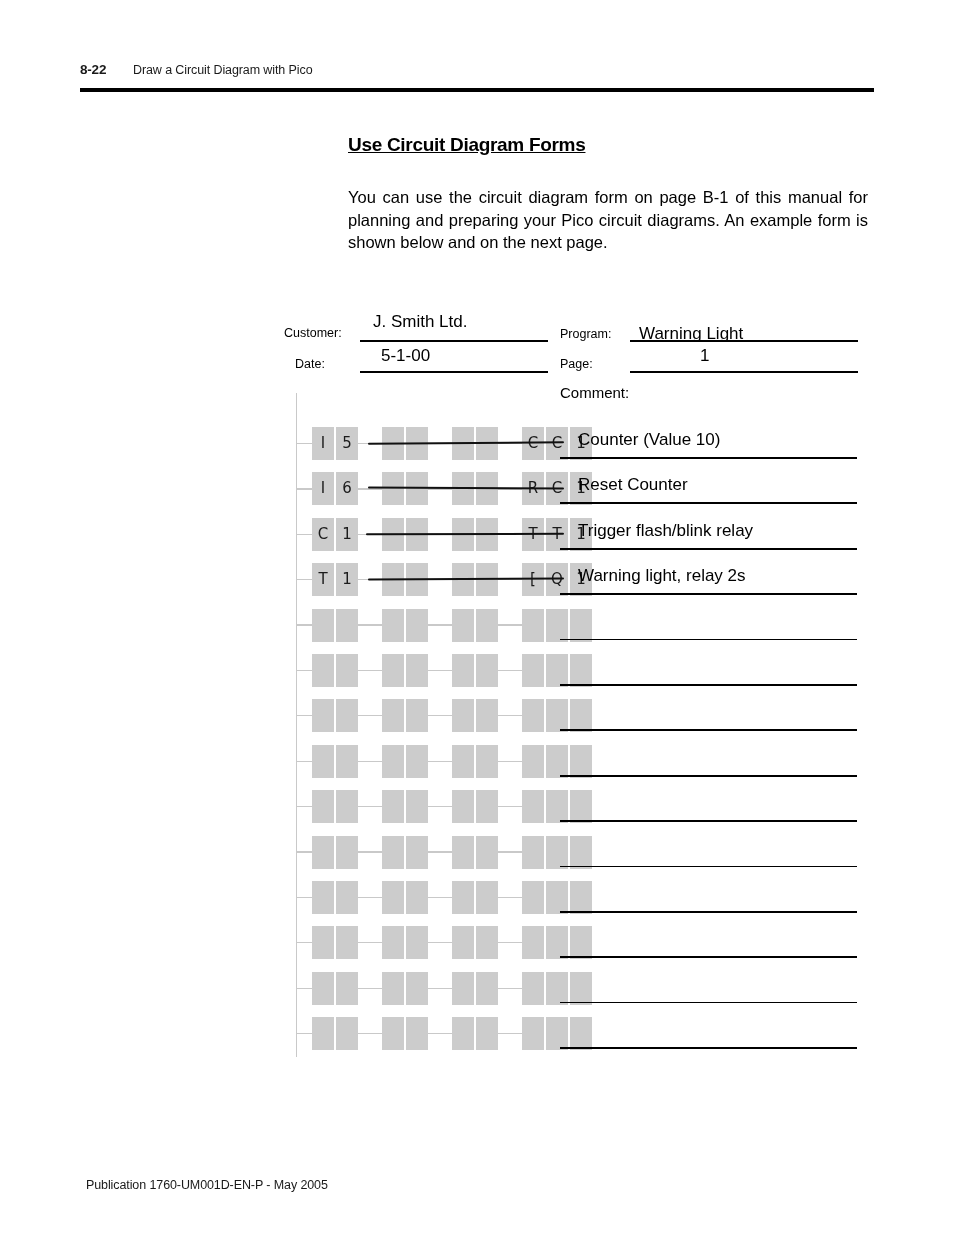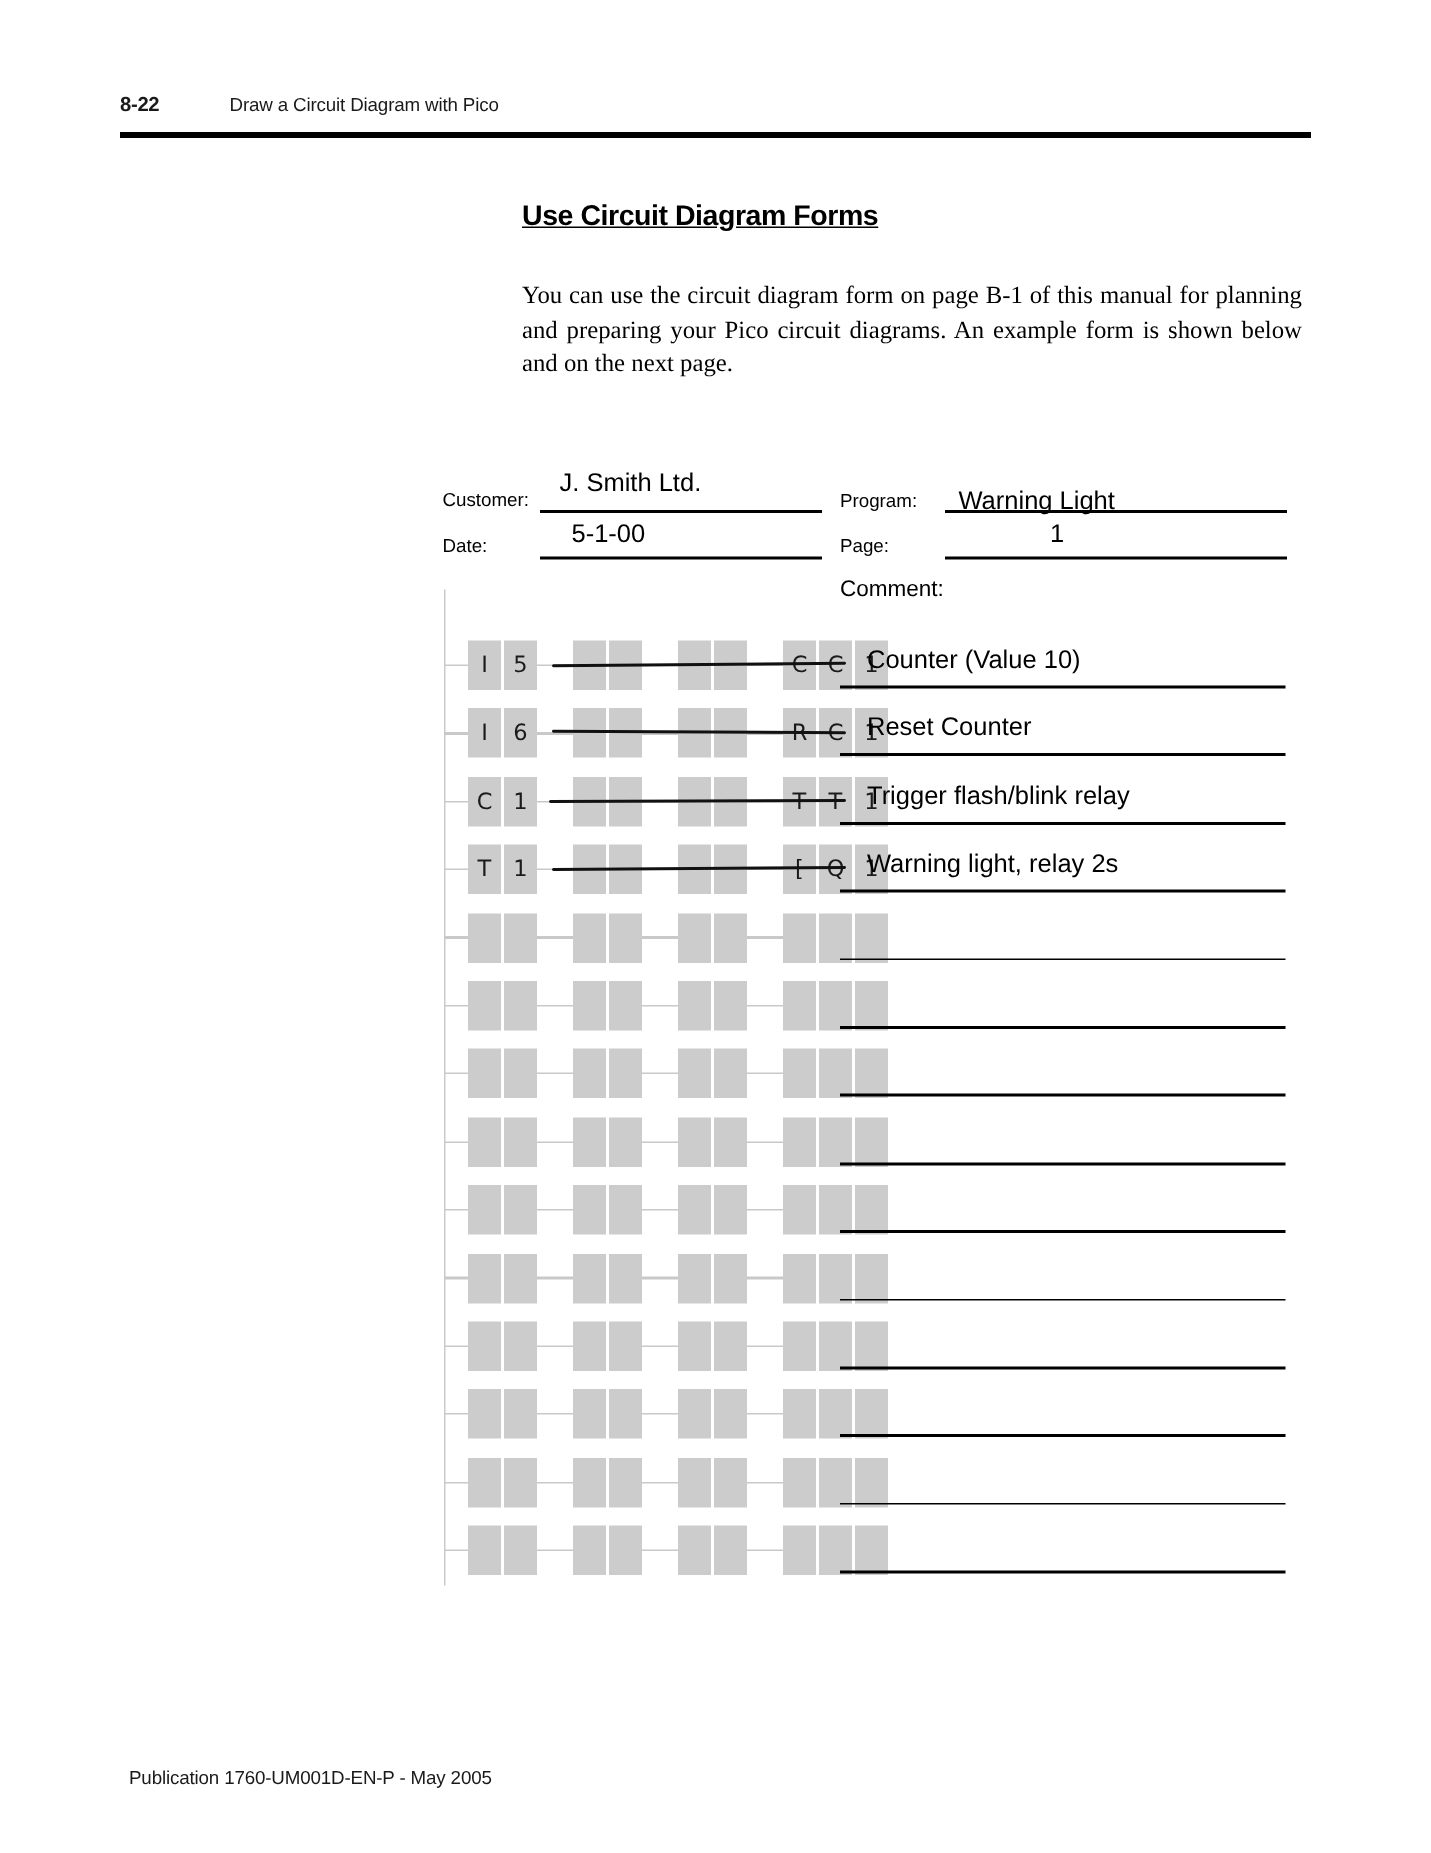--- a/index.html
+++ b/index.html
@@ -33,21 +33,20 @@
     letter-spacing: -0.2px;
     color: #1a1a1a;
   }
   #page-header .chapter {
     position: absolute;
     left: 53px;
     top: 1px;
     font-size: 12.5px;
     color: #1a1a1a;
     letter-spacing: -0.1px;
-    margin-left: 20px;
   }
   #header-rule {
     position: absolute;
     left: 80px;
     top: 88px;
     width: 794px;
     height: 4px;
     background: #000;
   }
 
@@ -60,21 +59,21 @@
     font-weight: bold;
     letter-spacing: -0.3px;
     color: #000;
     text-decoration: underline;
   }
   #intro-paragraph {
     position: absolute;
     left: 348px;
     top: 186px;
     width: 520px;
-    font-family: Liberation Serif, serif;
+    font-family: Liberation Sans, sans-serif;
     font-size: 16.5px;
     line-height: 22.6px;
     color: #000;
     text-align: justify;
   }
 
   
   #form-area {
     position: absolute;
     left: 0;
@@ -95,21 +94,21 @@
     color: #000;
     white-space: nowrap;
   }
   .field-rule {
     position: absolute;
     height: 1.6px;
     background: #000;
   }
 
   
-  #label-customer { left: 295px; top: 326px; }
+  #label-customer { left: 284px; top: 326px; }
   #label-date     { left: 295px; top: 357px; }
   #value-customer { left: 373px; top: 312px; }
   #value-date     { left: 381px; top: 346px; }
   #rule-customer  { left: 360px; top: 340px; width: 188px; }
   #rule-date      { left: 360px; top: 371px; width: 188px; }
 
   
   #label-program  { left: 560px; top: 327px; }
   #label-page     { left: 560px; top: 357px; text-align: center; }
   #label-comment  { left: 560px; top: 384px; font-size: 15px; }

